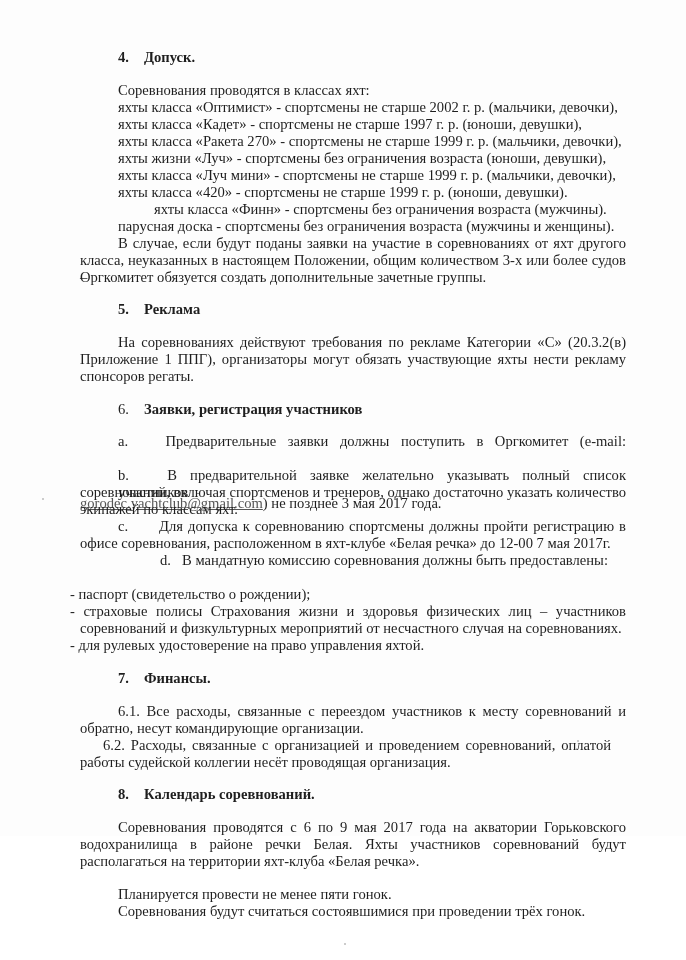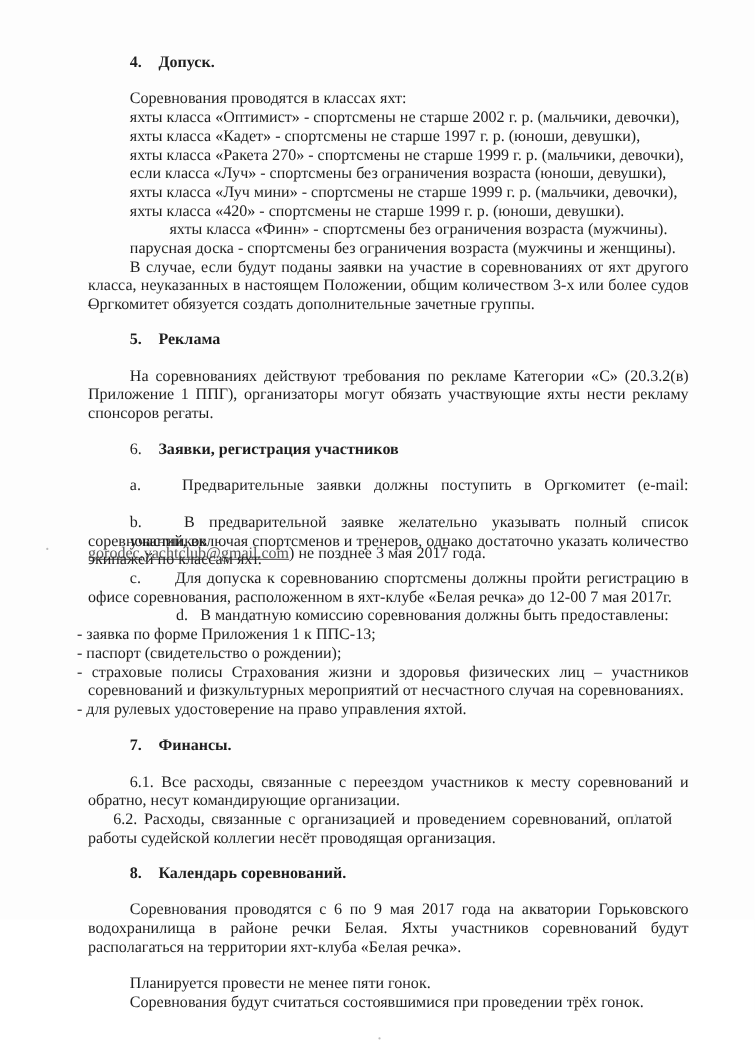--- a/index.html
+++ b/index.html
@@ -23,21 +23,21 @@
 
 <div class="page">
 
   <div class="ln h" style="left:118px; top:49px;">
     <span class="num">4.</span><span>Допуск.</span>
   </div>
   <div class="ln" style="left:118px; top:82px;">Соревнования проводятся в классах яхт:</div>
   <div class="ln" style="left:118px; top:99px;">яхты класса «Оптимист» - спортсмены не старше 2002 г. р. (мальчики, девочки),</div>
   <div class="ln" style="left:118px; top:116px;">яхты класса «Кадет» - спортсмены не старше 1997 г. р. (юноши, девушки),</div>
   <div class="ln" style="left:118px; top:133px;">яхты класса «Ракета 270» - спортсмены не старше 1999 г. р. (мальчики, девочки),</div>
-  <div class="ln" style="left:118px; top:150px;">если класса «Луч» - спортсмены без ограничения возраста (юноши, девушки),</div>
+  <div class="ln" style="left:118px; top:150px;">яхты жизни «Луч» - спортсмены без ограничения возраста (юноши, девушки),</div>
   <div class="ln" style="left:118px; top:167px;text-align:center;">яхты класса «Луч мини» - спортсмены не старше 1999 г. р. (мальчики, девочки),</div>
   <div class="ln" style="left:118px; top:184px;">яхты класса «420» - спортсмены не старше 1999 г. р. (юноши, девушки).</div>
   <div class="ln" style="left:118px; top:201px;margin-left:36px;">яхты класса «Финн» - спортсмены без ограничения возраста (мужчины).</div>
   <div class="ln" style="left:118px; top:218px;">парусная доска - спортсмены без ограничения возраста (мужчины и женщины).</div>
   <div class="ln j" style="left:118px; top:235px; width:508px;">В случае, если будут поданы заявки на участие в соревнованиях от яхт другого</div>
   <div class="ln j" style="left:80px; top:252px; width:546px;">класса, неуказанных в настоящем Положении, общим количеством 3-х или более судов –</div>
   <div class="ln" style="left:80px; top:269px;">Оргкомитет обязуется создать дополнительные зачетные группы.</div>
 
   <div class="ln h" style="left:118px; top:301px;">
     <span class="num">5.</span><span>Реклама</span>
@@ -65,21 +65,20 @@
     <span class="lbl" style="width:36px;">c.</span> <span>Для допуска к соревнованию спортсмены должны пройти регистрацию в</span>
   </div>
 
   <div class="ln" style="left:80px; top:501px;">экипажей по классам яхт.</div>
   <div class="ln" style="left:80px; top:535px;">офисе соревнования, расположенном в яхт-клубе «Белая речка» до 12-00 7 мая 2017г.</div>
 
   <div class="ln" style="left:160px; top:552px;">
     <span class="lbl" style="width:22px;">d.</span><span>В мандатную комиссию соревнования  должны быть предоставлены:</span>
   </div>
 
-  <div class="ln" style="left:70px; top:569px;">- заявка по форме Приложения 1 к ППС-13;</div>
   <div class="ln" style="left:70px; top:586px;">- паспорт (свидетельство о рождении);</div>
   <div class="ln j" style="left:70px; top:603px; width:556px;">-  страховые полисы Страхования жизни и здоровья физических лиц – участников</div>
   <div class="ln" style="left:80px; top:620px;">соревнований и физкультурных мероприятий от несчастного случая на соревнованиях.</div>
   <div class="ln" style="left:70px; top:637px;">- для рулевых удостоверение на право управления яхтой.</div>
 
   <div class="ln h" style="left:118px; top:670px;">
     <span class="num">7.</span><span>Финансы.</span>
   </div>
   <div class="ln j" style="left:118px; top:703px; width:508px;">6.1. Все расходы, связанные с переездом участников к месту соревнований и</div>
   <div class="ln" style="left:80px; top:720px;">обратно, несут командирующие организации.</div>

